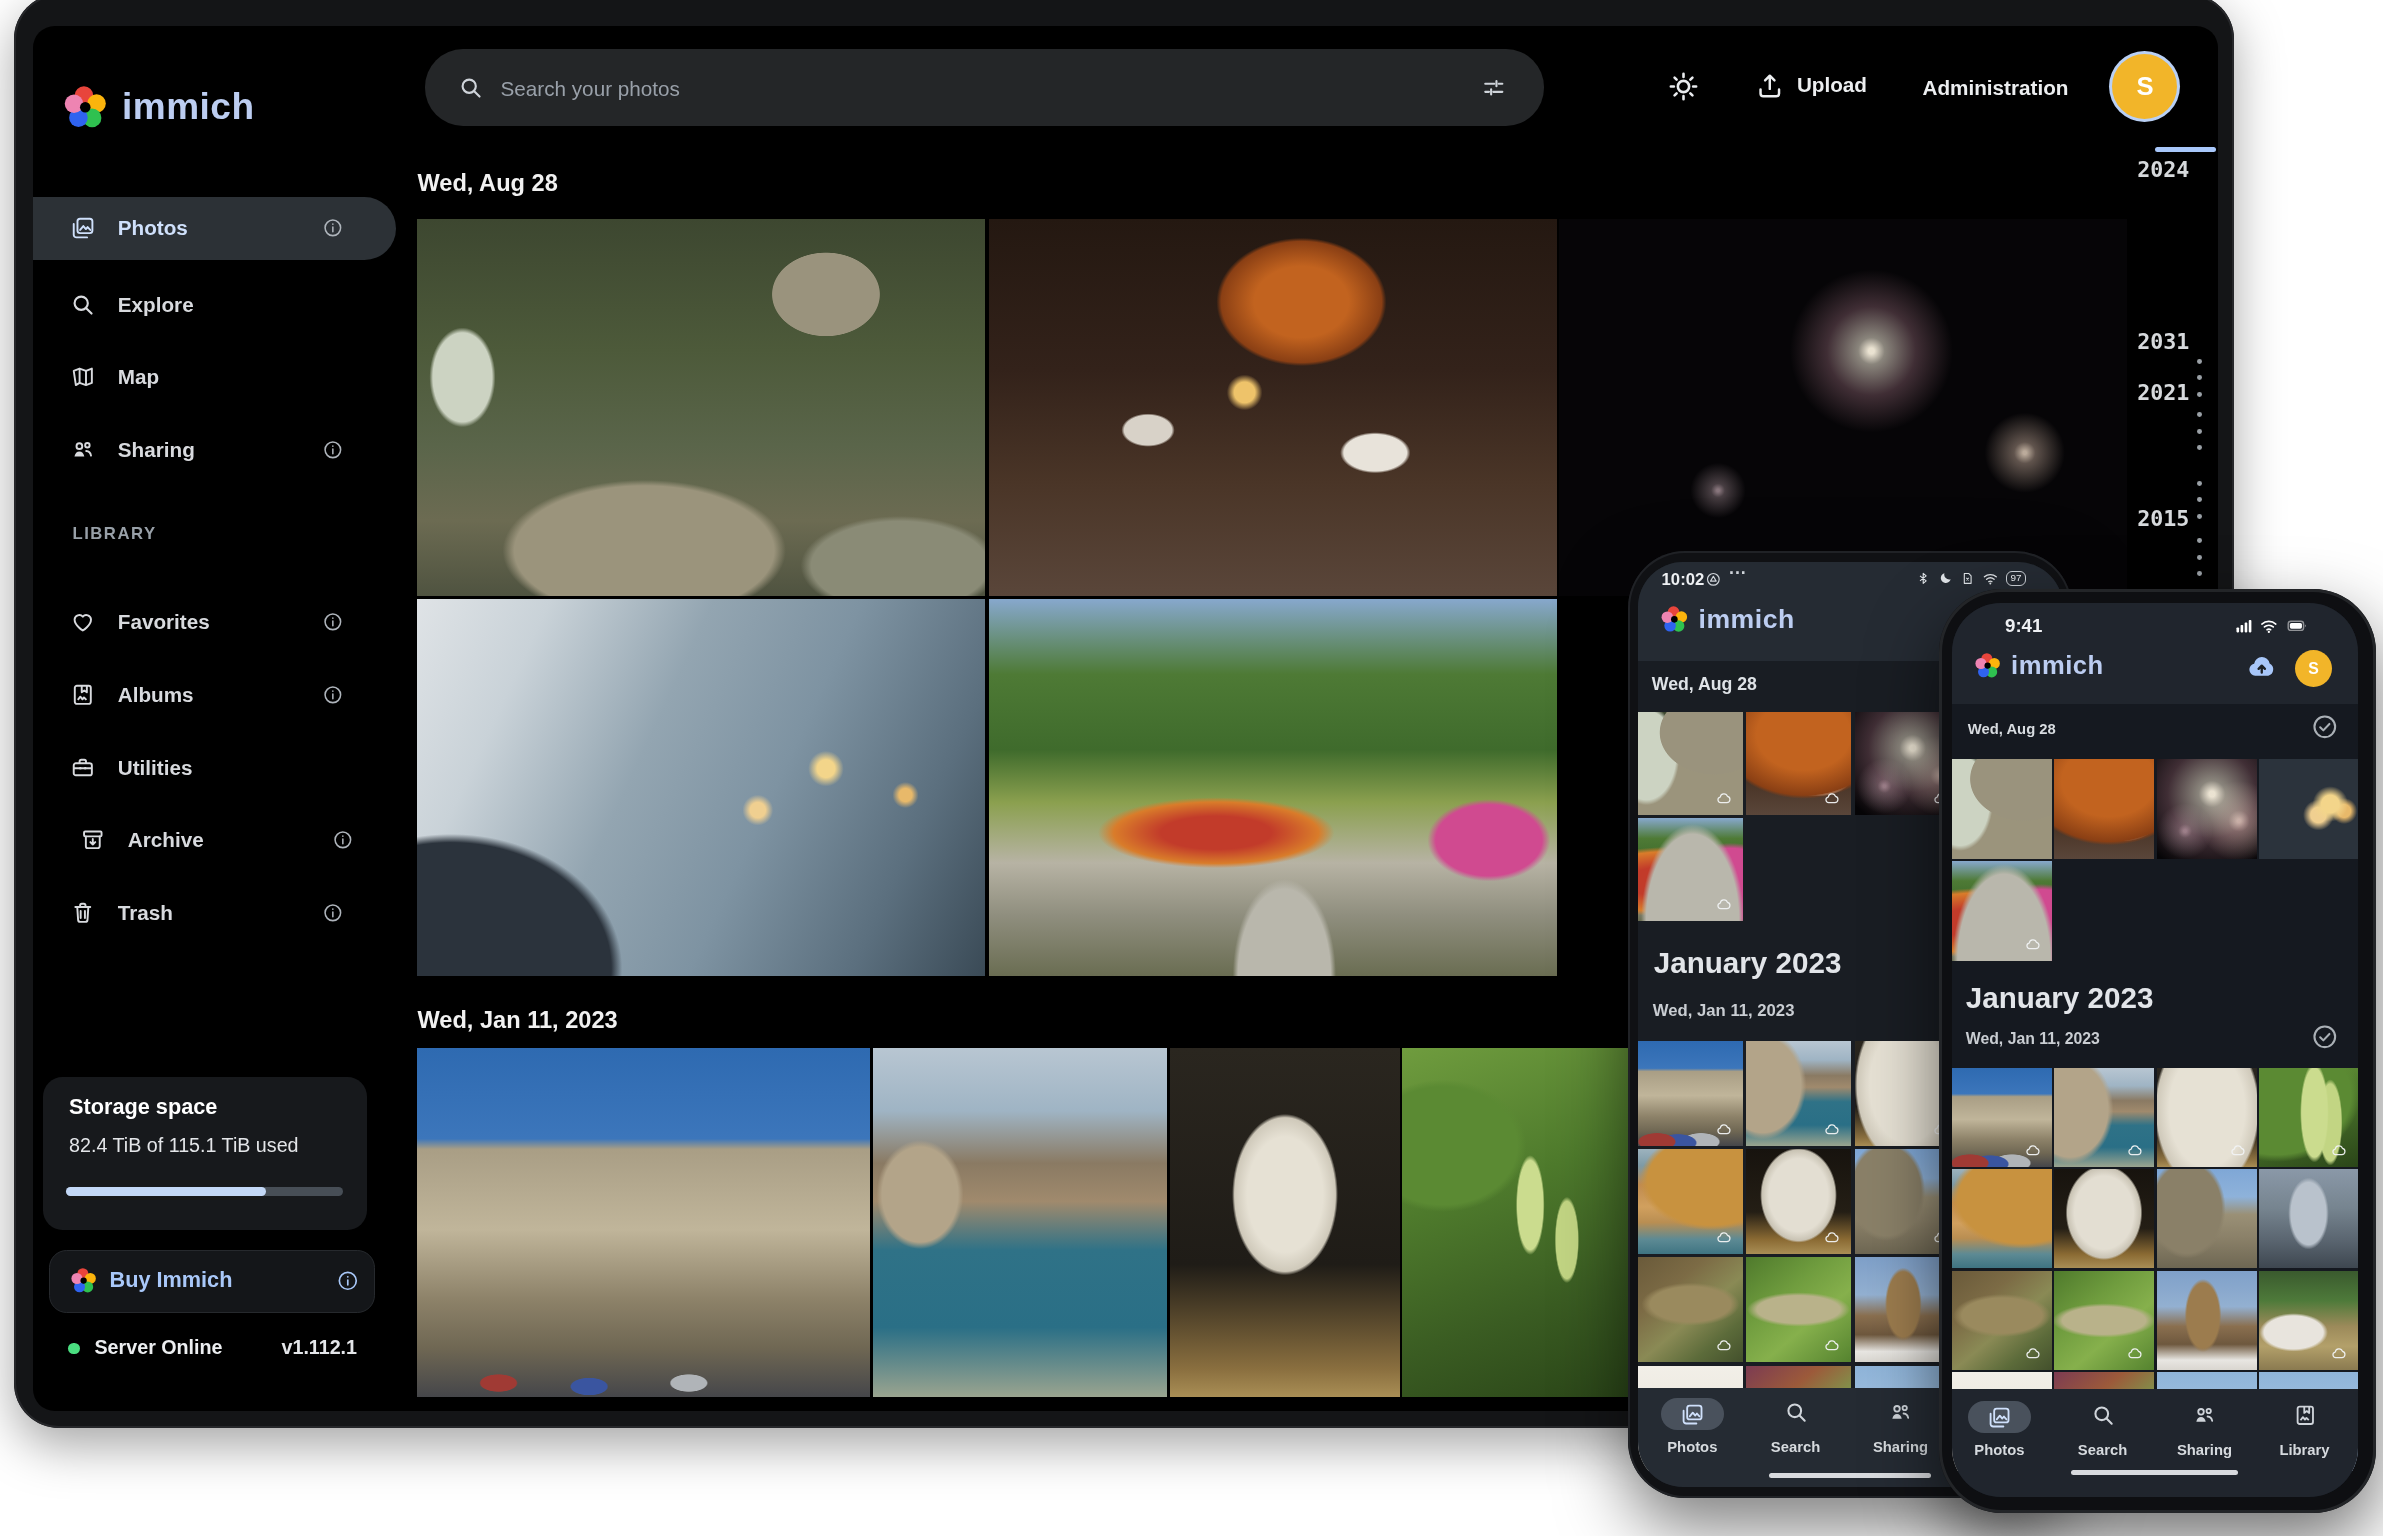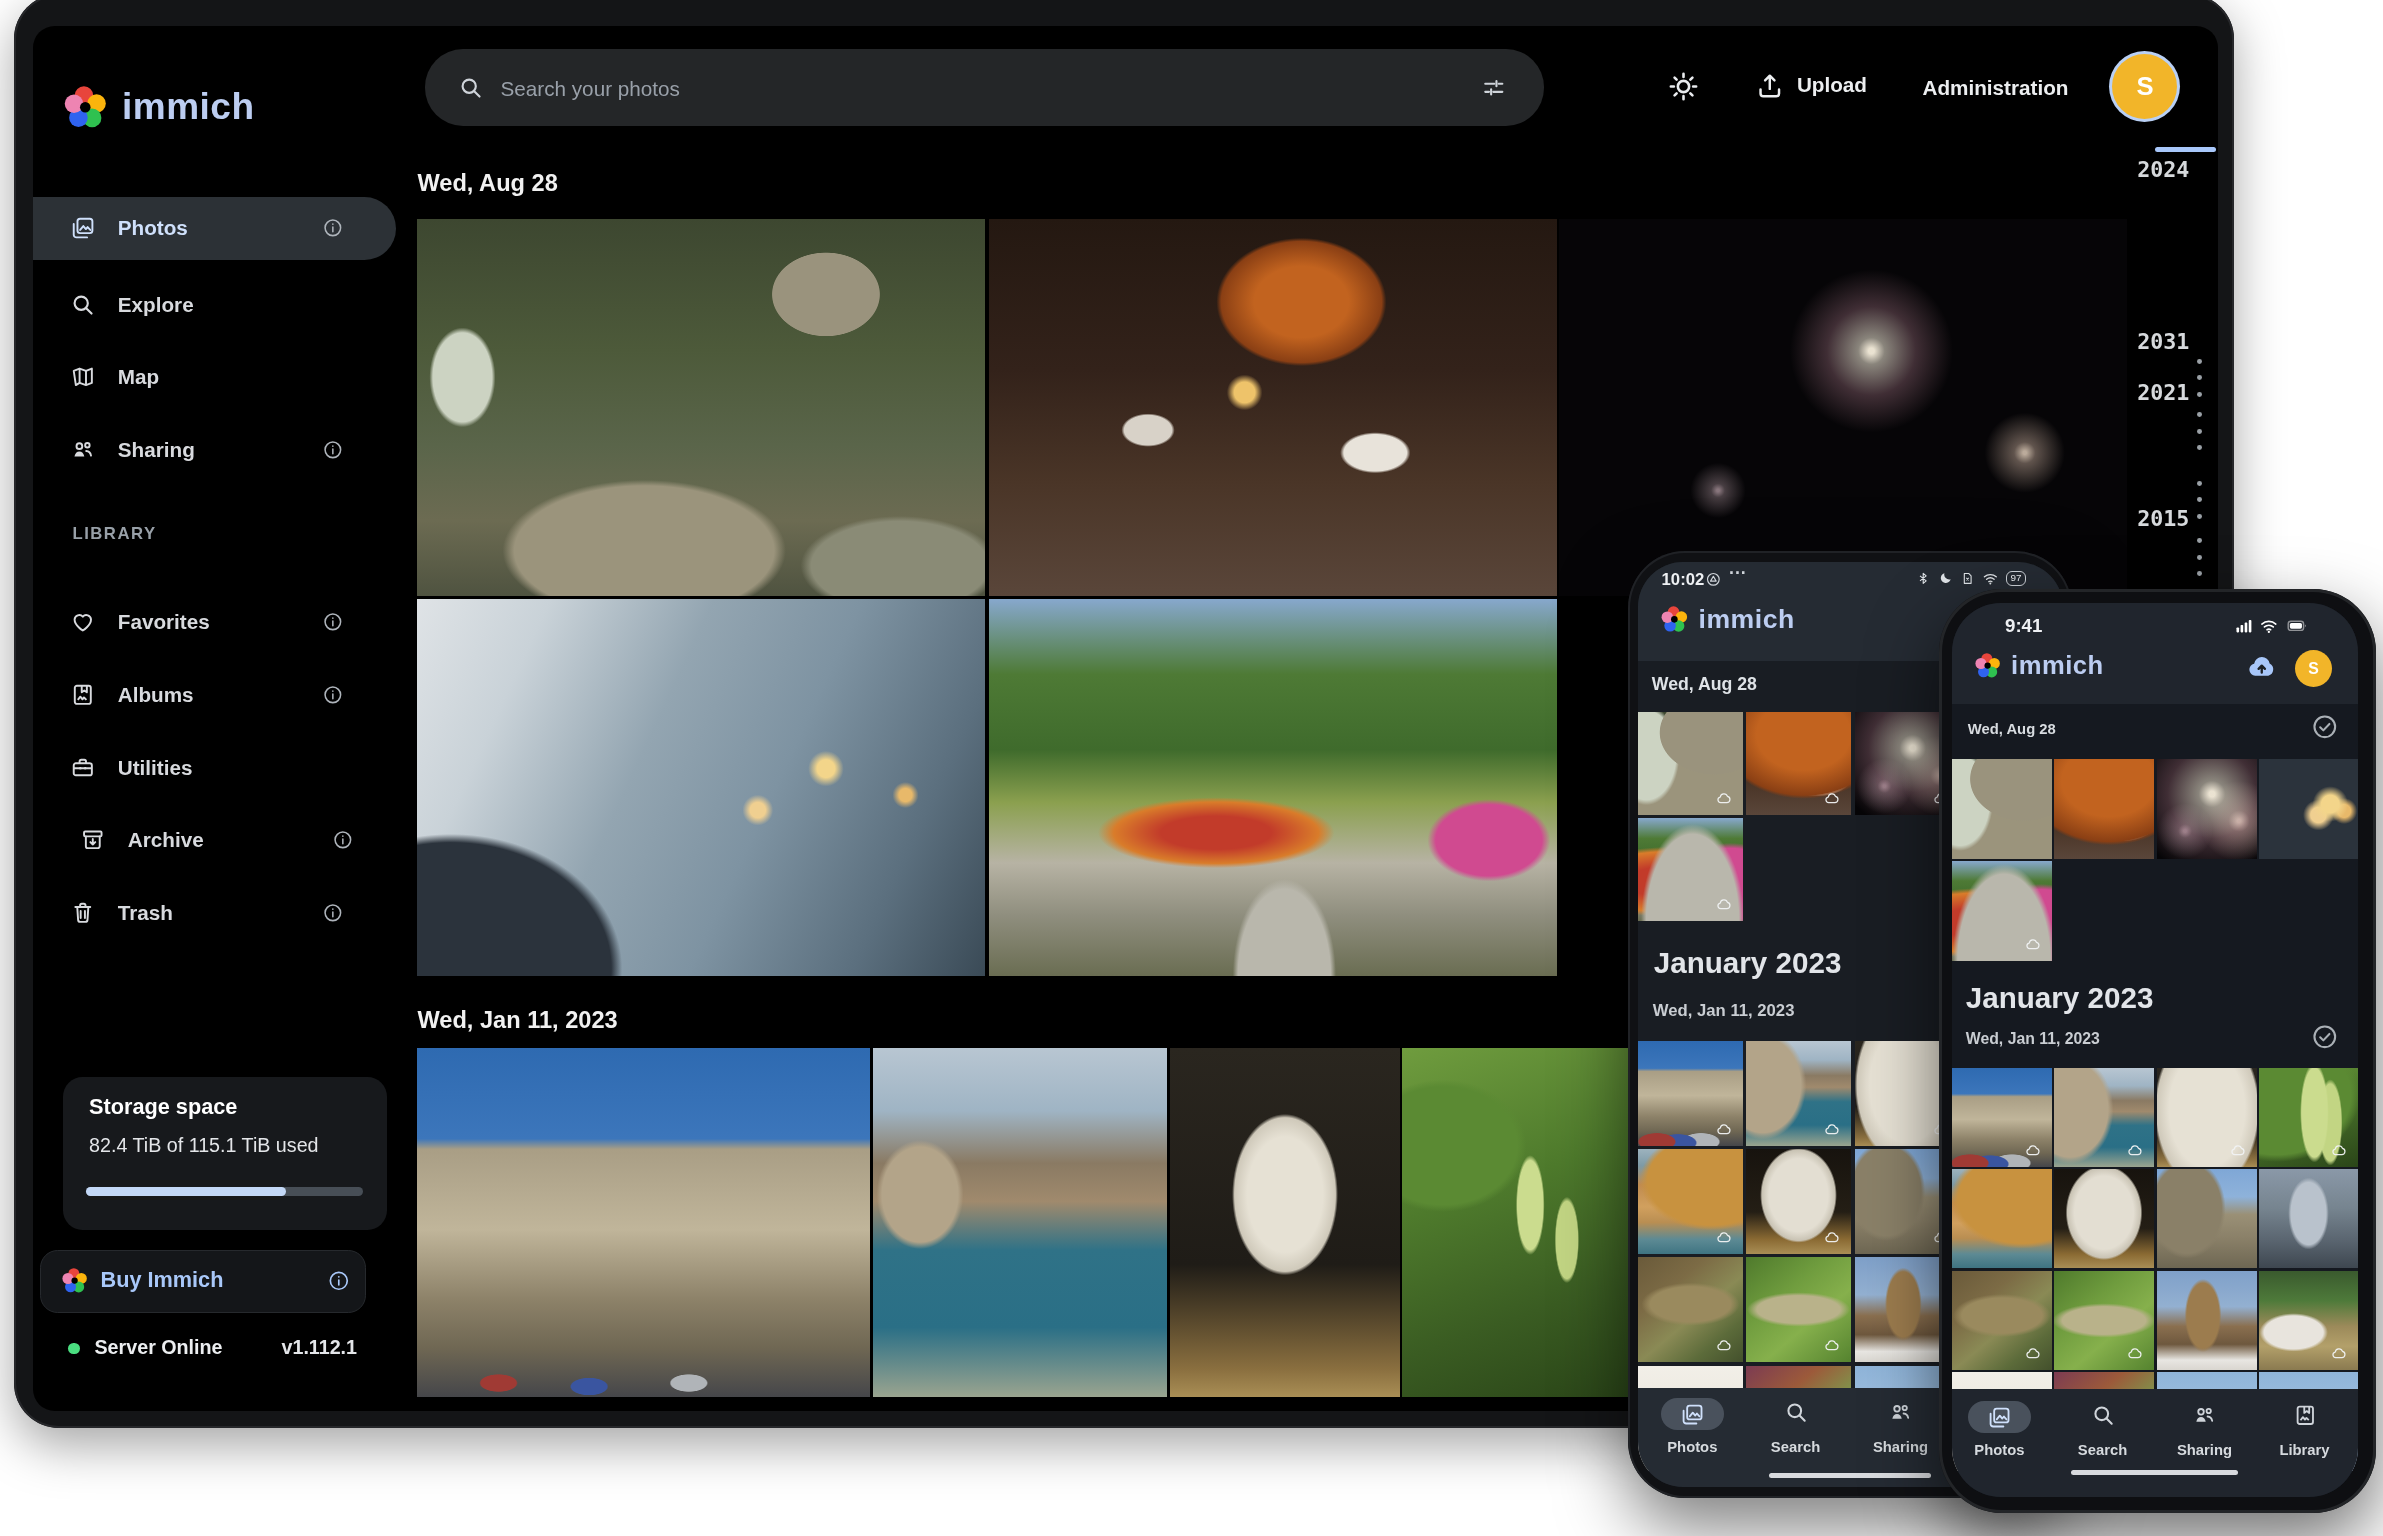--- a/index.html
+++ b/index.html
@@ -360,29 +360,29 @@
       <div class="abs side-item" style="left:0;top:856px;width:363px;">
         <svg class="side-icon" viewBox="0 0 24 24">
             <use href="#i-trash"></use>
           </svg>
         <span class="lbl">Trash</span>
         <svg class="info-i" viewBox="0 0 24 24">
             <use href="#i-info"></use>
           </svg>
       </div>
 
-      <div class="abs storage-card" style="left:30px;top:1051px;width:324px;height:153px;">
+      <div class="abs storage-card" style="left:10px;top:1051px;width:324px;height:153px;">
         <div class="abs" style="left:25.6px;top:17.7px;color:#fff;font-size:21.7px;font-weight:bold;">Storage space</div>
         <div class="abs" style="left:25.6px;top:57px;color:#e4e6e9;font-size:19.7px;">82.4 TiB of 115.1 TiB used</div>
         <div class="abs bar-track" style="left:22.7px;top:110px;width:277px;">
           <div class="bar-fill" style="width:72%;"></div>
         </div>
       </div>
 
-      <div class="abs buy-card" style="left:7px;top:1224px;width:324px;height:61px;">
+      <div class="abs buy-card" style="left:16px;top:1224px;width:324px;height:61px;">
         <svg class="abs" style="left:17.7px;top:14.8px;" width="31.5" height="31.5" viewBox="0 0 24 24">
             <use href="#i-flower"></use>
           </svg>
         <span class="abs" style="left:59px;top:16.7px;color:#a9c8f9;font-size:21.7px;font-weight:bold;">Buy Immich</span>
         <svg class="abs" style="left:286px;top:18.7px;color:#a9c8f9;" width="23.6" height="23.6" viewBox="0 0 24 24">
             <use href="#i-info"></use>
           </svg>
       </div>
 
       <div class="abs" style="left:0;top:1308px;width:363px;height:29.6px;">

